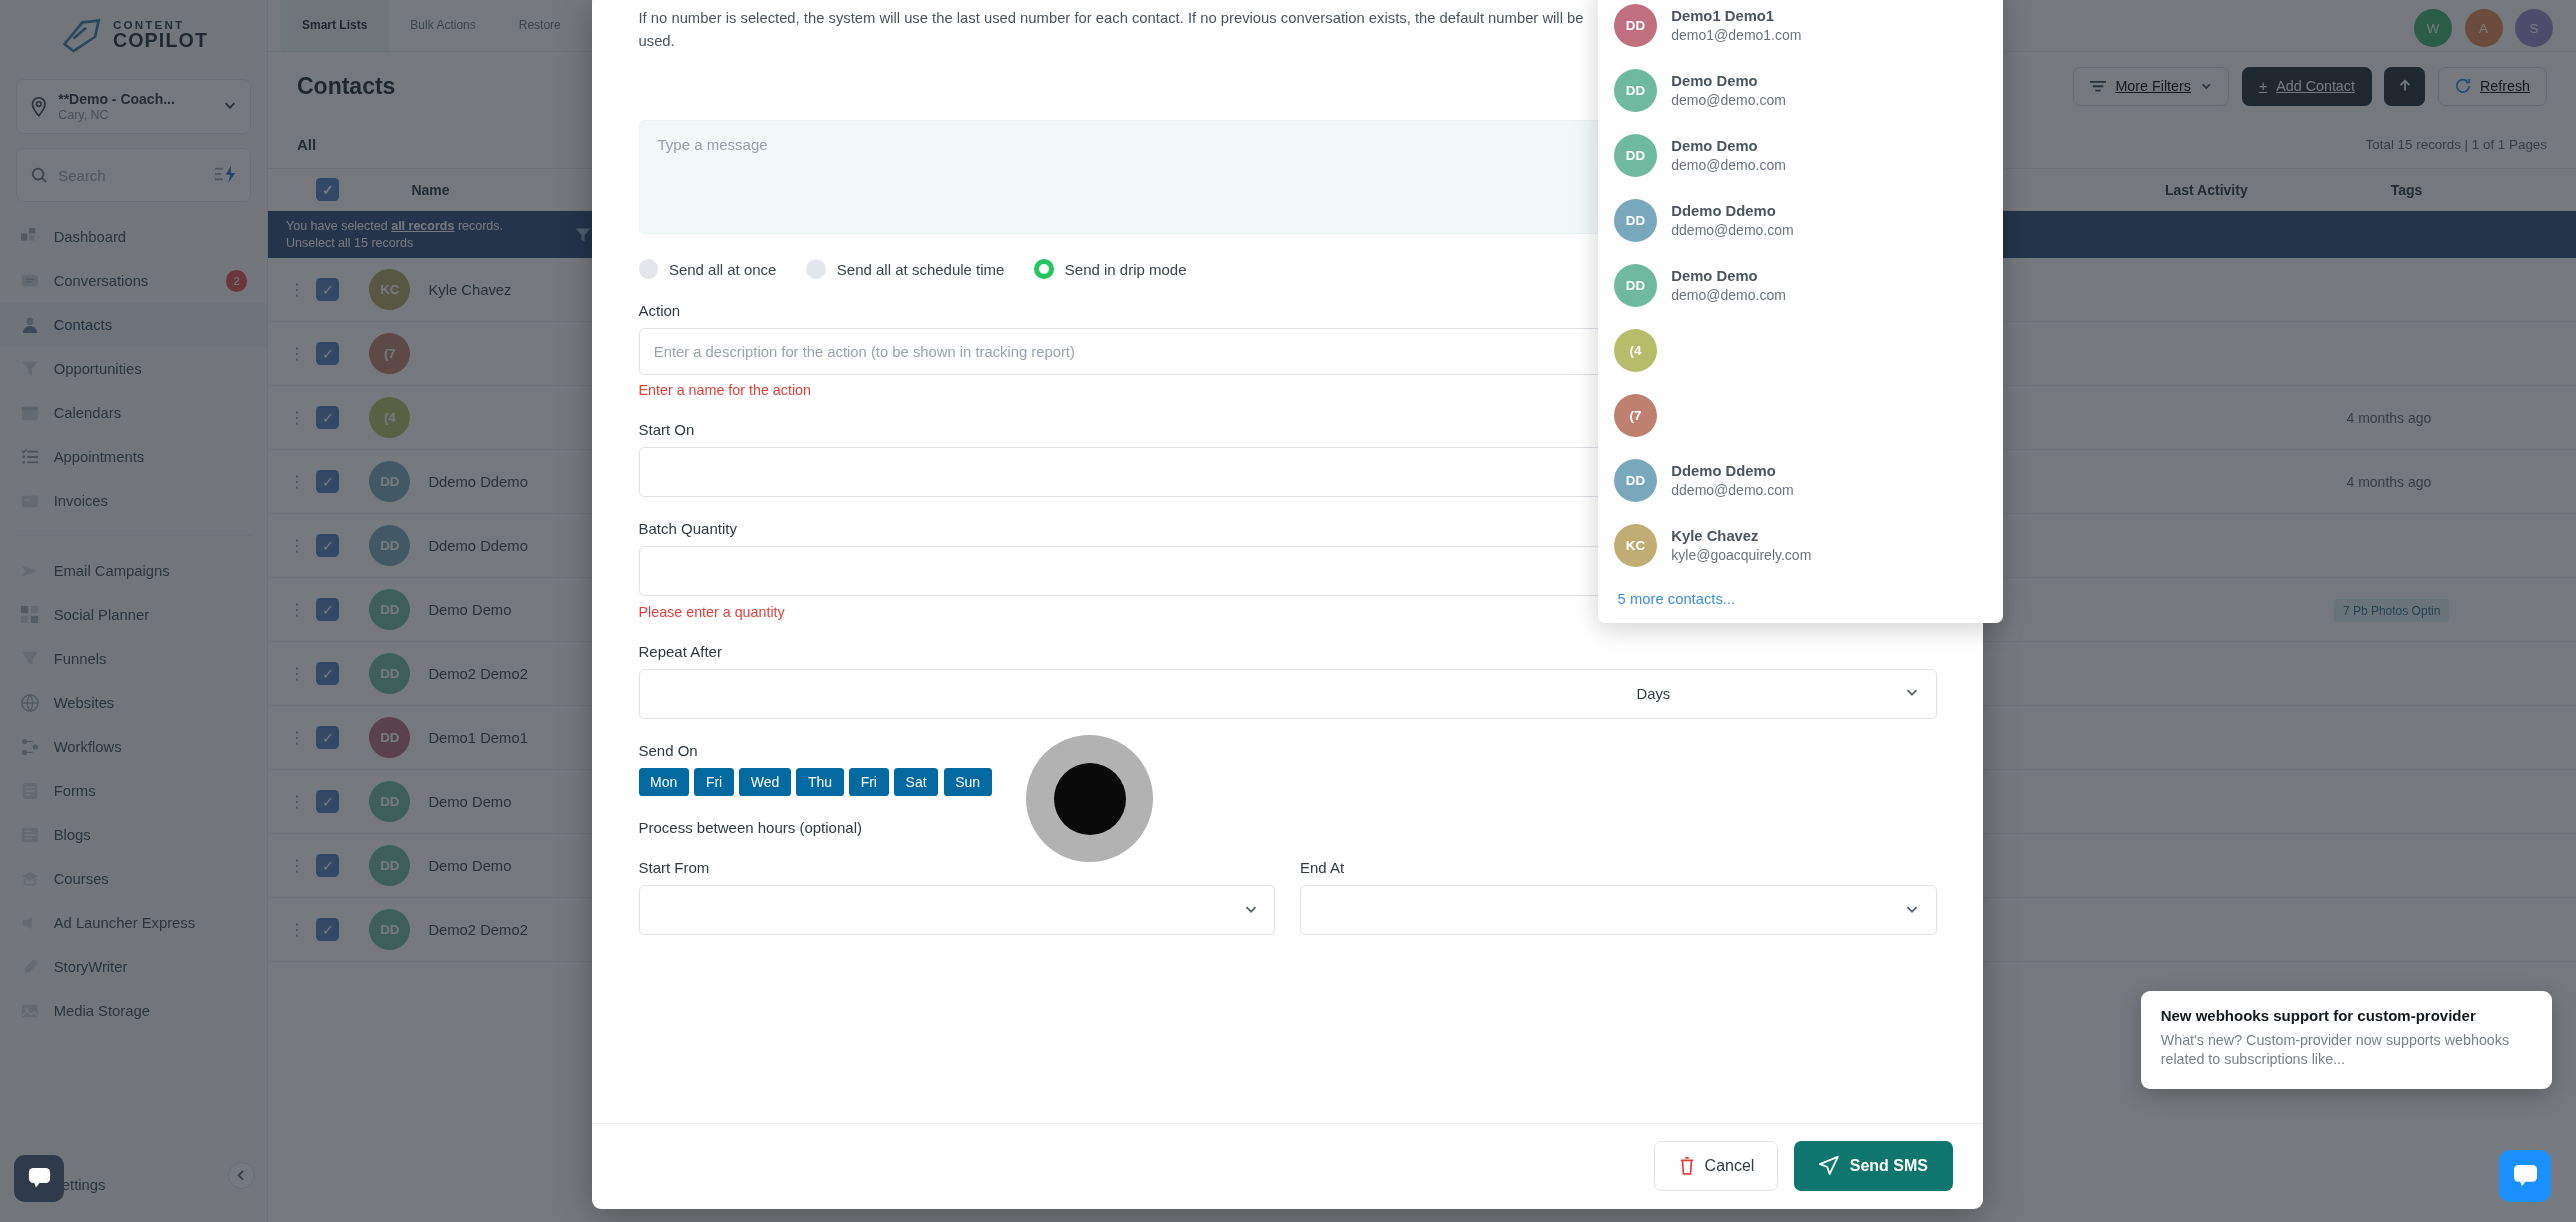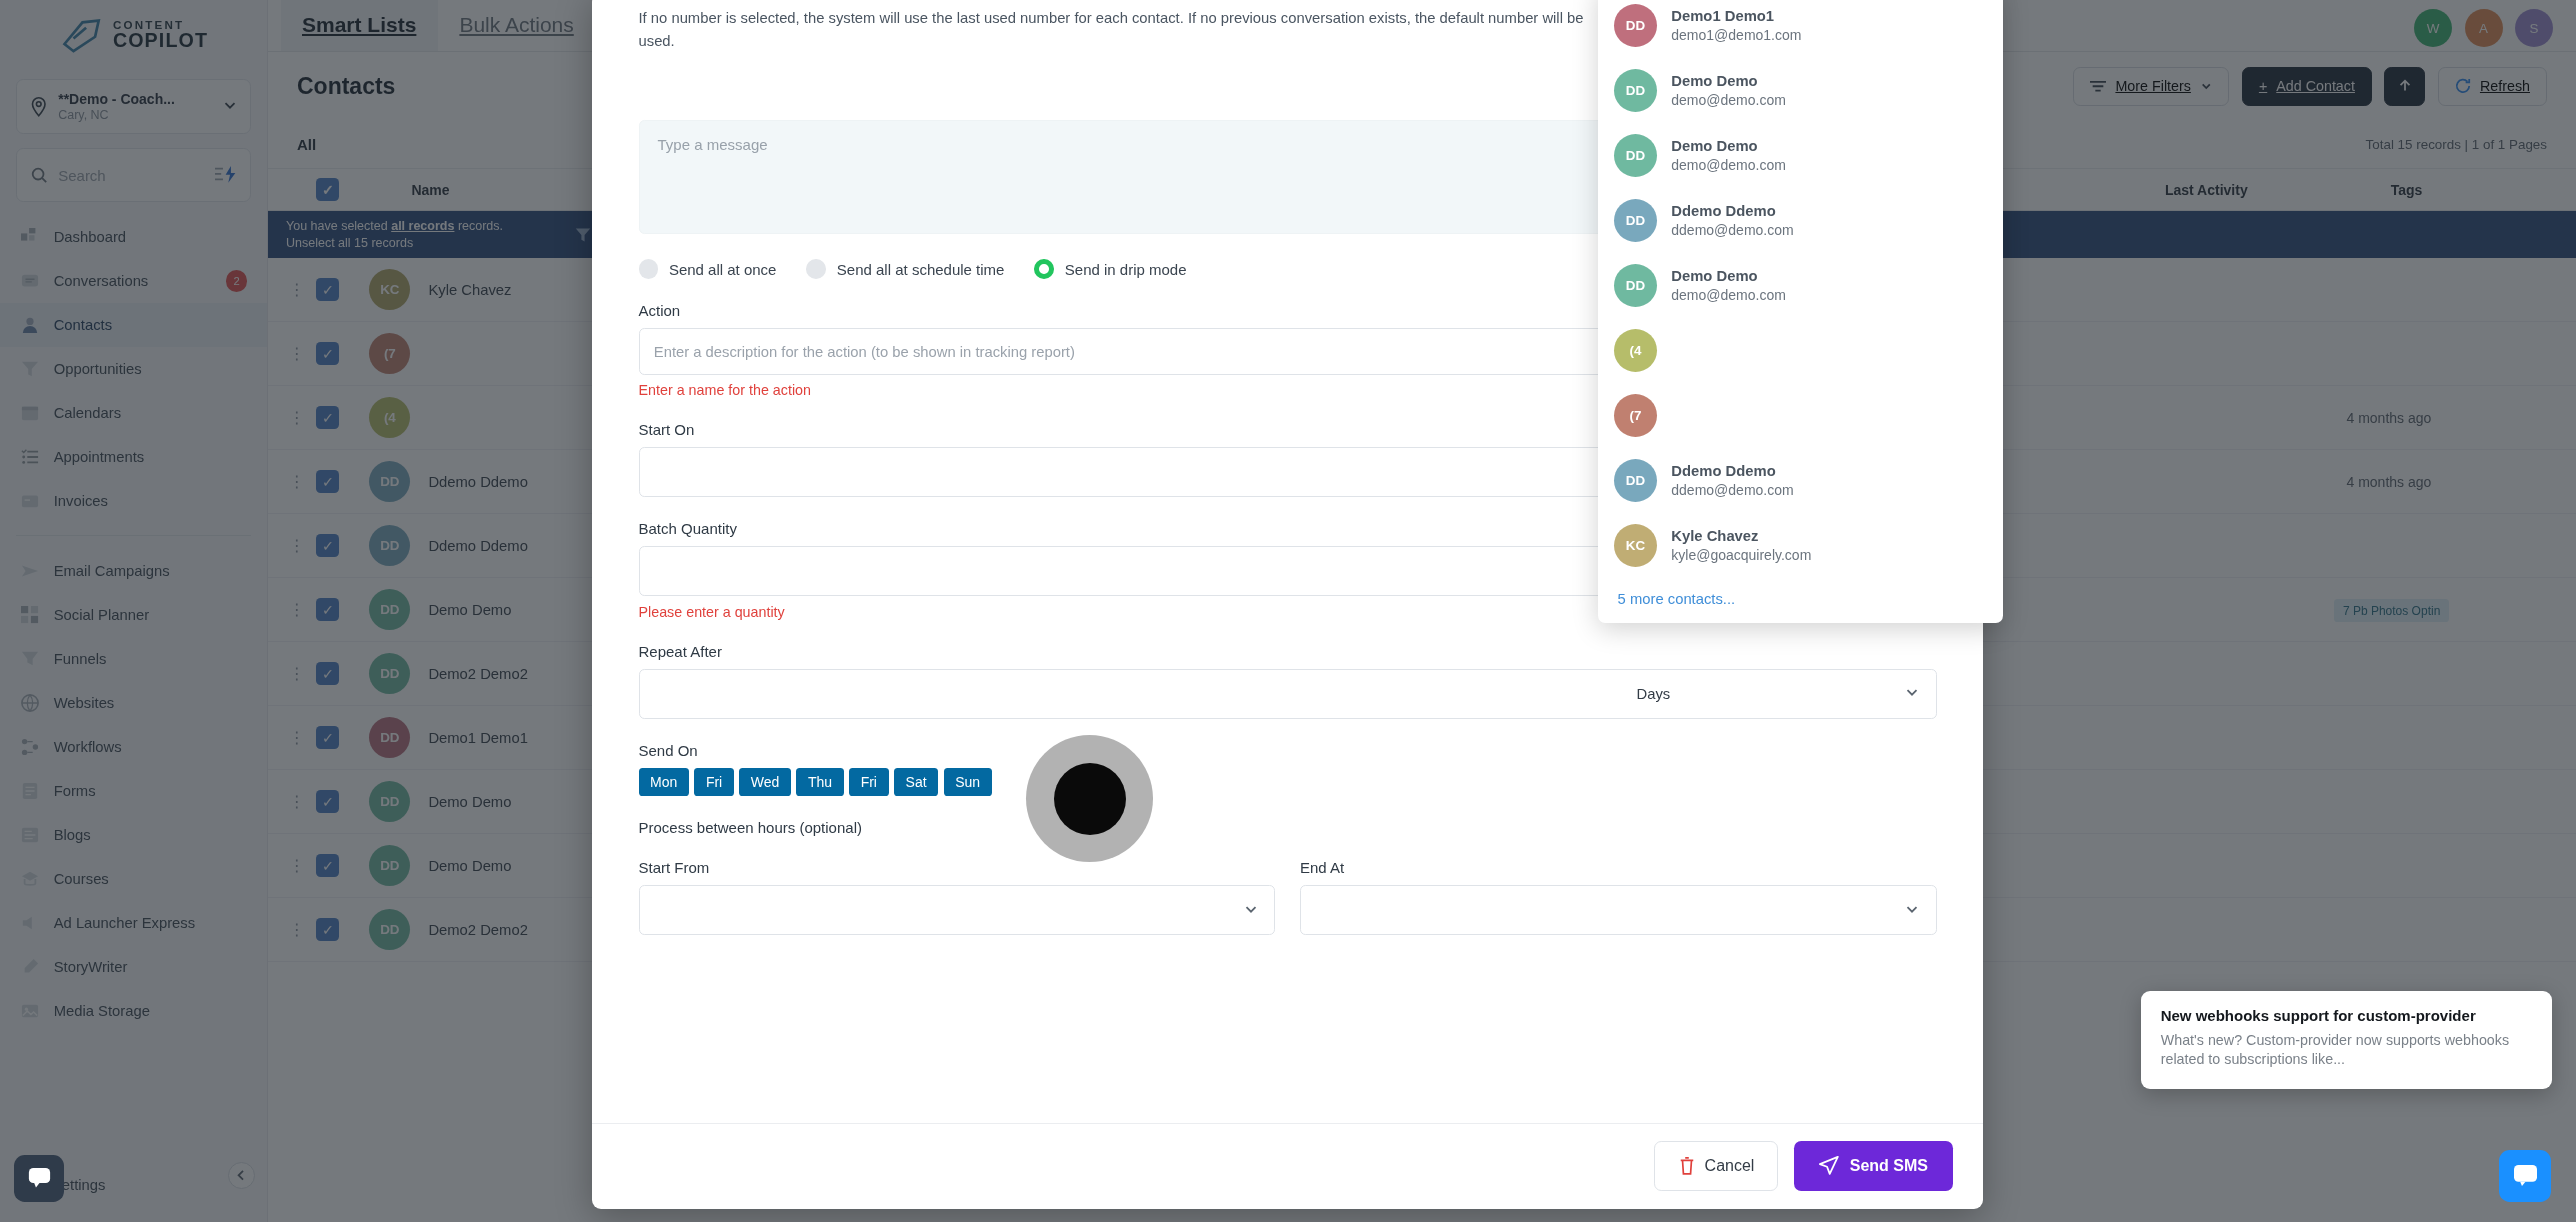--- a/index.html
+++ b/index.html
@@ -57,21 +57,21 @@
   .nav-sep { height:0.9px; background:#e3e6ea; margin: 12.5px 16px; }
   .sb-bottom { position:absolute; bottom:0; left:0; width:268px; height: 77px; display:flex; align-items:center; padding:0 19.7px; gap:14.3px; font-size:14.8px; color:#3f4a56;}
   .collapse-btn {
     position:absolute; right: 12.5px; bottom: 34px; width:27px; height:27px; border-radius:50%;
     border:0.9px solid #d9dde3; background:#fff; display:flex; align-items:center; justify-content:center;
   }
 
   
   .main { position:absolute; left:268px; top:0; right:0; height:1223px; background:#fff; }
   .tabs-row { height: 52px; display:flex; align-items:flex-end; gap:0; padding-left: 12.5px; border-bottom:0.9px solid #e4e7eb;}
-  .tab { padding: 0 21.5px; height: 52px; display:flex; align-items:center; font-size:21px; color:#6b737d;text-decoration:underline;}
+  .tab { padding: 0 21.5px; height: 52px; display:flex; align-items:center; font-size:12px; color:#6b737d;}
   .tab.active { color:#1c2630; font-weight:600; background:#f2f4f7; }
 
   .page-head { height:68px; display:flex; align-items:center; padding: 0 29px; justify-content:space-between;}
   .page-title { font-size:23px; font-weight:700; color:#1b2530; }
   .head-right { display:flex; align-items:center; gap:12.5px; }
   .btn {
     height:39px; border-radius:7.2px; display:flex; align-items:center; gap:9px; padding:0 16px;
     font-size:14.3px; border:0.9px solid #d7dbe1; background:#fff; color:#2c3views;text-decoration:underline;
   }
   .btn-dark { background:#1f2b38; color:#fff; border-color:#1f2b38; }
@@ -148,21 +148,21 @@
 
   .modal-foot {
     height: 86px; border-top:0.9px solid #ebedf0; display:flex; align-items:center; justify-content:flex-end;
     gap:16px; padding-right: 30px;
   }
   .btn-cancel {
     height:50px; border:0.9px solid #dfe3e8; border-radius:7.2px; background:#fff; display:flex; align-items:center;
     gap:9px; padding:0 23px; font-size:16px; color:#333c46;
   }
   .btn-send {
-    height:50px; border-radius:7.2px; background:#6d28d9; color:#fff; display:flex; align-items:center;
+    height:50px; border-radius:7.2px; background:#0f766e; color:#fff; display:flex; align-items:center;
     gap:10.7px; padding:0 25px; font-size:16px; font-weight:600;
   }
 
   
   .contacts-panel {
     position:absolute; z-index:61; left: 1598px; top: -16px; width: 405px; height: 639px;
     background:#fff; border-radius:7.2px; box-shadow: 0 5.4px 27px rgba(0,0,0,.18); padding: 9px 21.5px 0 16px;
     overflow:hidden;
   }
   .cp-item { display:flex; align-items:center; gap:14.3px; height:65px; }

